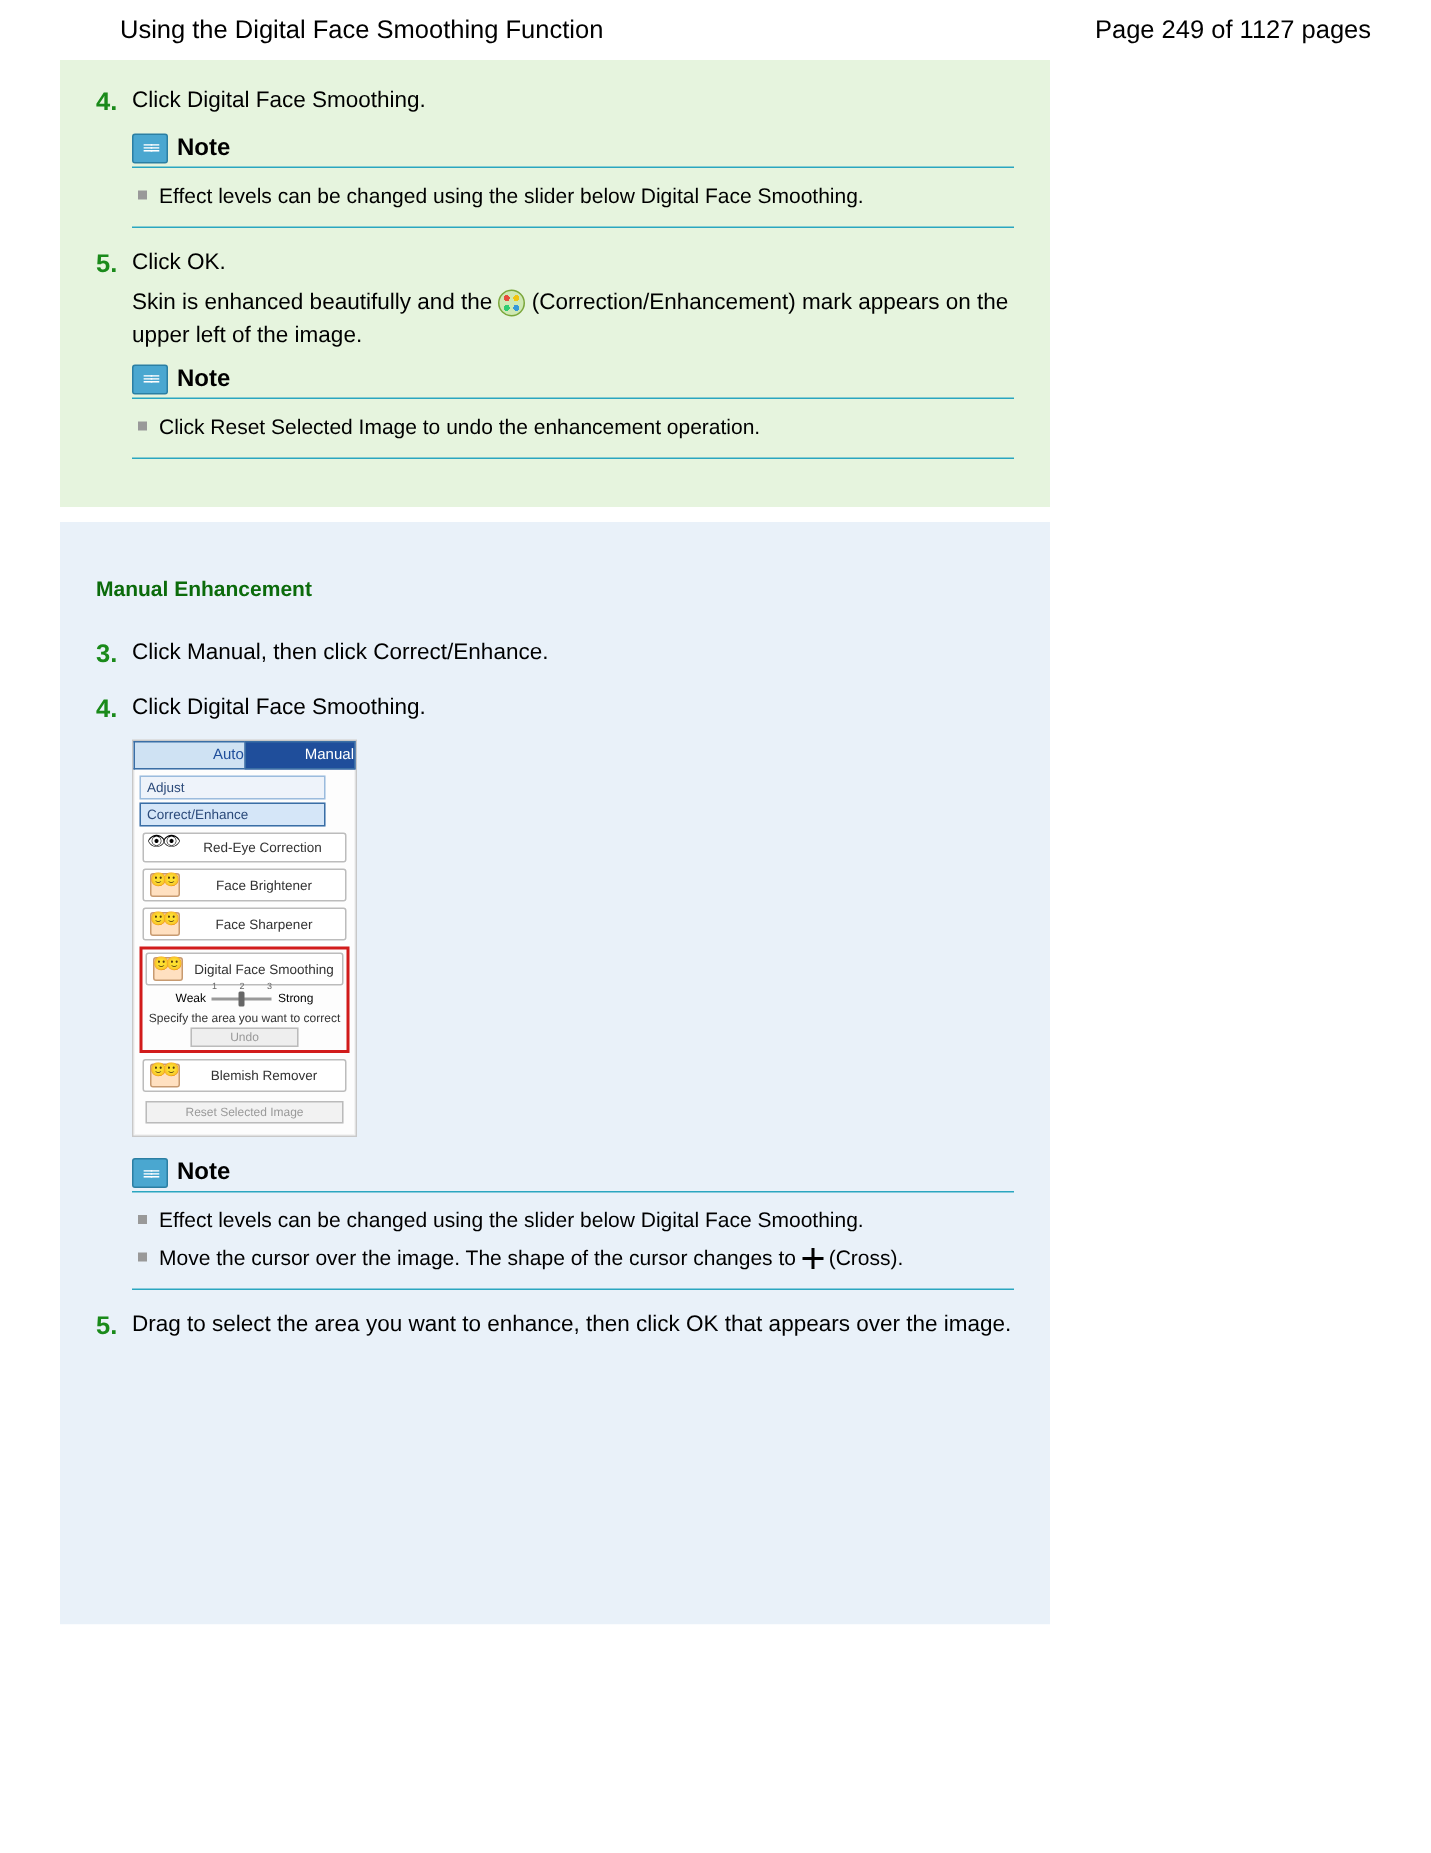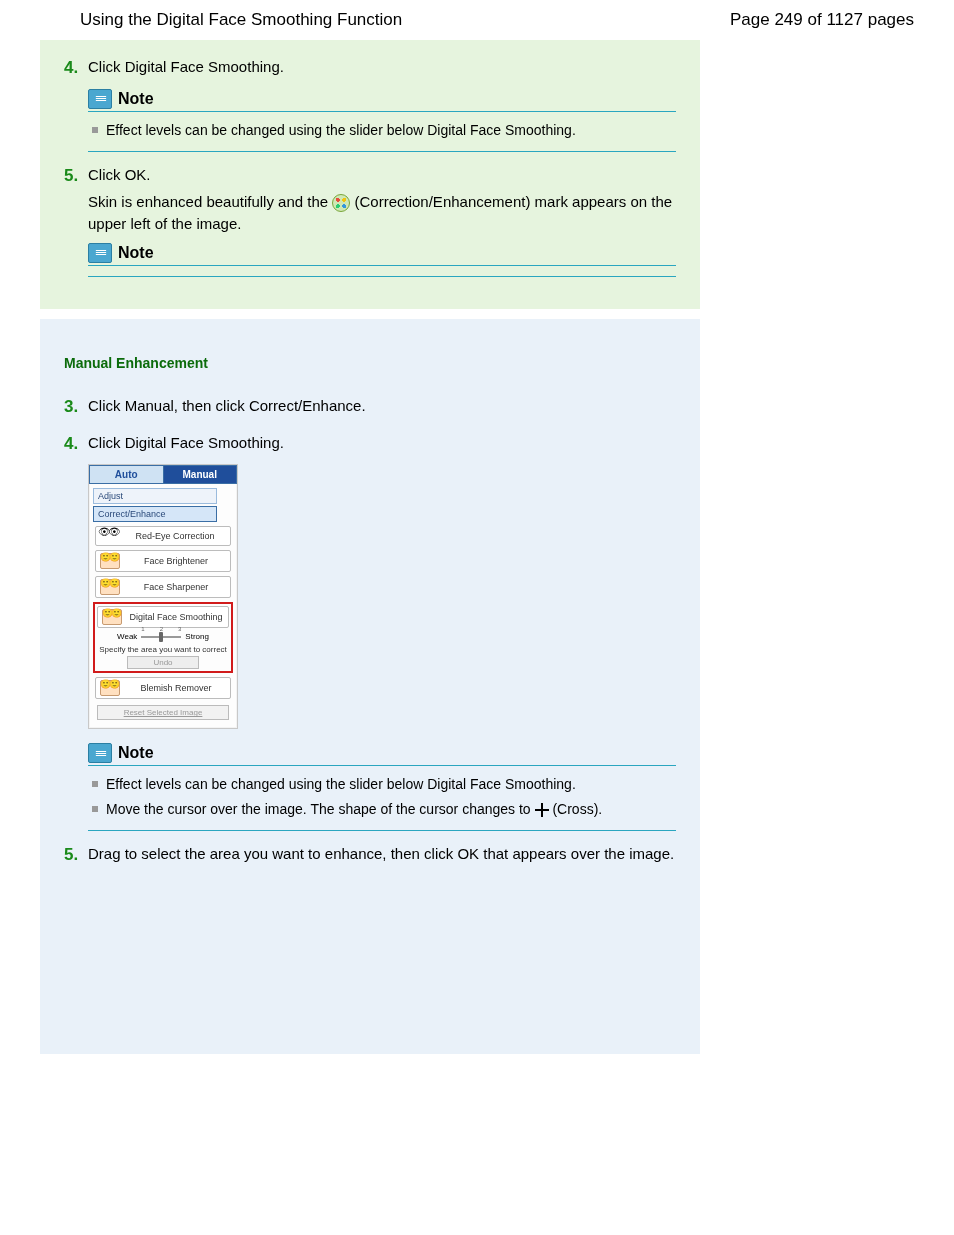--- a/index.html
+++ b/index.html
@@ -138,21 +138,21 @@
     width: 148px;
     margin: 8px 0 14px 24px;
     background:#fdfdfd;
     border:1px solid #c8c8c8;
     font-size:9px;
     font-family: "Segoe UI", Tahoma, Arial, sans-serif;
     box-shadow:0 0 0 1px #f3f3f3 inset;
   }
   .panel .tabs{display:flex;}
   .panel .tab{
-    flex:1;text-align:center;padding:3px 0;font-size:10px;font-weight:bold;
+    flex:1;text-align:right;padding:3px 0;font-size:10px;font-weight:normal;
     border:1px solid #3a6ea5;
   }
   .panel .tab.auto{background:#cfe2f3;color:#1f4e9b;border-right:none;}
   .panel .tab.manual{background:#1f4e9b;color:#fff;}
   .panel .subtabs{margin:4px 20px 2px 4px;}
   .panel .subtab{
     border:1px solid #9bbbdd;background:#eef3fa;padding:2px 4px;margin-bottom:2px;
     font-size:9px;color:#2b4a7a;
   }
   .panel .subtab.active{background:#d5e6f8;border-color:#3a6ea5;}
@@ -181,21 +181,21 @@
   .panel .slider::before{content:"";position:absolute;left:0;right:0;top:3px;height:2px;background:#999;}
   .panel .slider::after{content:"";position:absolute;left:18px;top:-1px;width:4px;height:10px;background:#666;border-radius:1px;}
   .panel .ticks{position:absolute;top:-7px;left:0;right:0;display:flex;justify-content:space-between;font-size:6px;color:#666;}
   .panel .specify{font-size:8px;text-align:center;color:#333;margin:2px 0;}
   .panel .undo{
     width:70px;margin:2px auto 0 auto;text-align:center;border:1px solid #bbb;background:#eee;
     color:#999;font-size:8px;padding:1px 0;
   }
   .panel .reset{
     margin:6px 8px 8px 8px;text-align:center;border:1px solid #bbb;background:#f2f2f2;
-    color:#999;font-size:8px;padding:2px 0;text-decoration:underline;
+    color:#999;font-size:8px;padding:2px 0;
   }
 </style>
 </head>
 <body>
 
 <div class="page-header">
   <div>Using the Digital Face Smoothing Function</div>
   <div>Page 249 of 1127 pages</div>
 </div>
 
@@ -227,20 +227,21 @@
       </div>
     </div>
   </div>
 
   <div class="note-block">
     <div class="note-title-row">
       <span class="note-icon">≡≡</span>
       <span class="note-title">Note</span>
     </div>
     <ul class="note-list">
+      <li>Click Reset Selected Image to undo the enhancement operation.</li>
     </ul>
   </div>
 
 </div>
 
 <div class="section-blue">
 
   <div class="manual-heading">Manual Enhancement</div>
 
   <div class="step">

